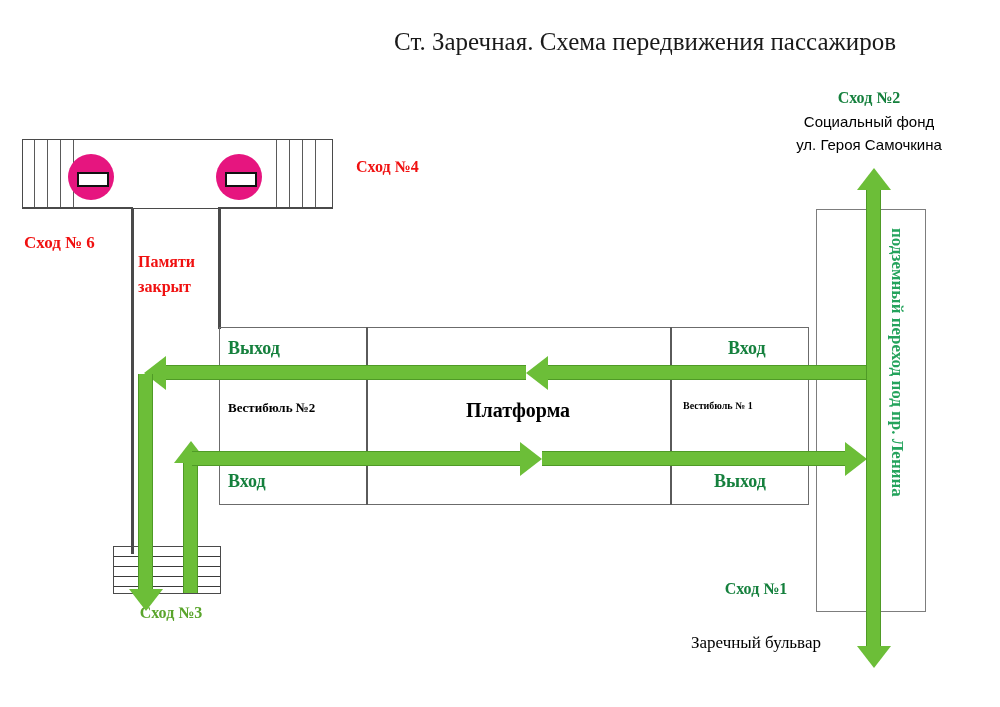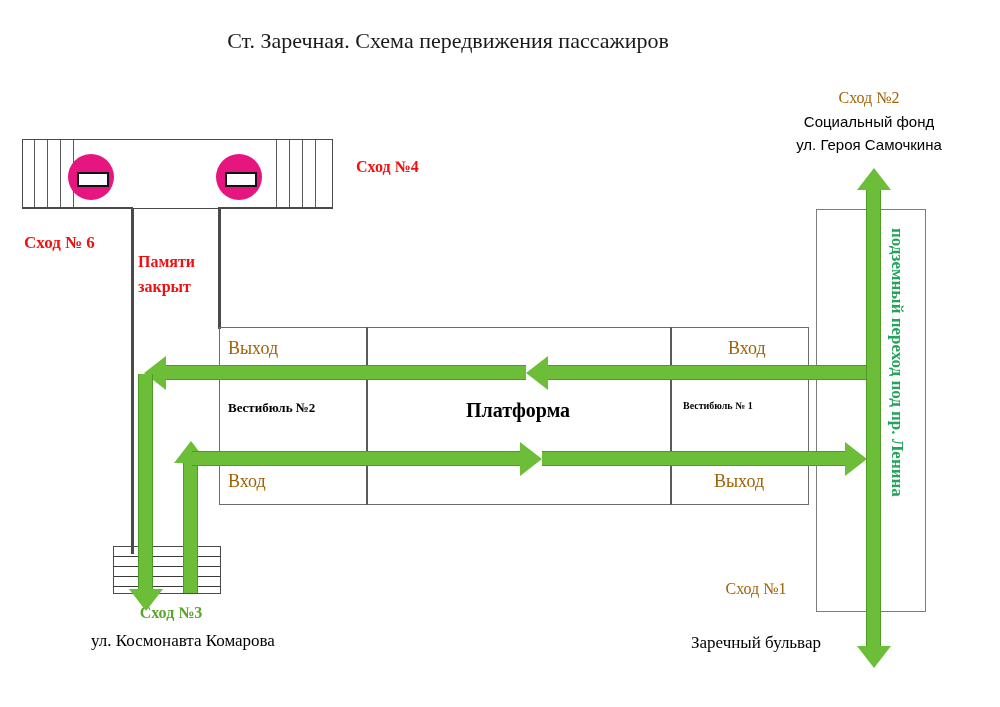--- a/index.html
+++ b/index.html
@@ -8,31 +8,31 @@
     width: 1000px; height: 707px;
     background: #ffffff;
     font-family: "Liberation Serif", serif;
     overflow: hidden;
     position: relative;
   }
   #stage { position: absolute; left: 0; top: 0; width: 1000px; height: 707px; }
 
   .title {
     position: absolute; left: 0; top: 28px; width: 896px;
-    text-align: center;
+    text-align: right;
     font-family: "Liberation Serif", serif;
-    font-size: 22px; color: #1a1a1a; white-space: nowrap;
+    font-size: 25px; color: #1a1a1a; white-space: nowrap;
   }
 
   
   .lbl { position: absolute; white-space: nowrap; line-height: 1.25; }
   .sans { font-family: "Liberation Sans", sans-serif; }
   .serif { font-family: "Liberation Serif", serif; }
   .red { color: #f01010; font-weight: bold; }
-  .green { color: #a16207; font-weight: normal; }
+  .green { color: #15803d; font-weight: bold; }
   .green2 { color: #5aa52c; font-weight: bold; }
   .black { color: #000000; }
   .bold { font-weight: bold; }
   .ctr { text-align: center; transform: translateX(-50%); }
 
   
   .box { position: absolute; border: 1.6px solid #4a4a4a; background: transparent; }
   .hline { position: absolute; background: #4a4a4a; }
   .vline { position: absolute; background: #4a4a4a; }
   .thinline { position: absolute; background: #8a8a8a; }
@@ -138,21 +138,20 @@
   <div class="lbl serif black ctr" style="left:756px; top:632px; font-size:17px;">Заречный бульвар</div>
 
   <div class="box" style="left:113px; top:546px; width:108px; height:48px; border-width:1.6px;"></div>
   <div class="stairs-h" style="left:114px; top:547px; width:106px; height:46px;">
     <i style="top:9px"></i>
       <i style="top:19px"></i>
       <i style="top:29px"></i>
       <i style="top:39px"></i>
   </div>
   <div class="lbl serif green2 ctr" style="left:171px; top:603px; font-size:16px;">Сход №3</div>
-  <div class="lbl serif black ctr" style="left:183px; top:630px; font-size:17px;">ул. Космонавта Комарова</div>
 
   <div class="bar-h" style="left:548px; top:365px; width:318px;"></div>
   <div class="head head-l" style="left:526px; top:355.5px;"></div>
 
   <div class="bar-h" style="left:166px; top:365px; width:360px;"></div>
   <div class="head head-l" style="left:144px; top:355.5px;"></div>
 
   <div class="bar-v" style="left:138px; top:374px; height:219px;"></div>
   <div class="head head-d" style="left:128.5px; top:589px;"></div>
 

